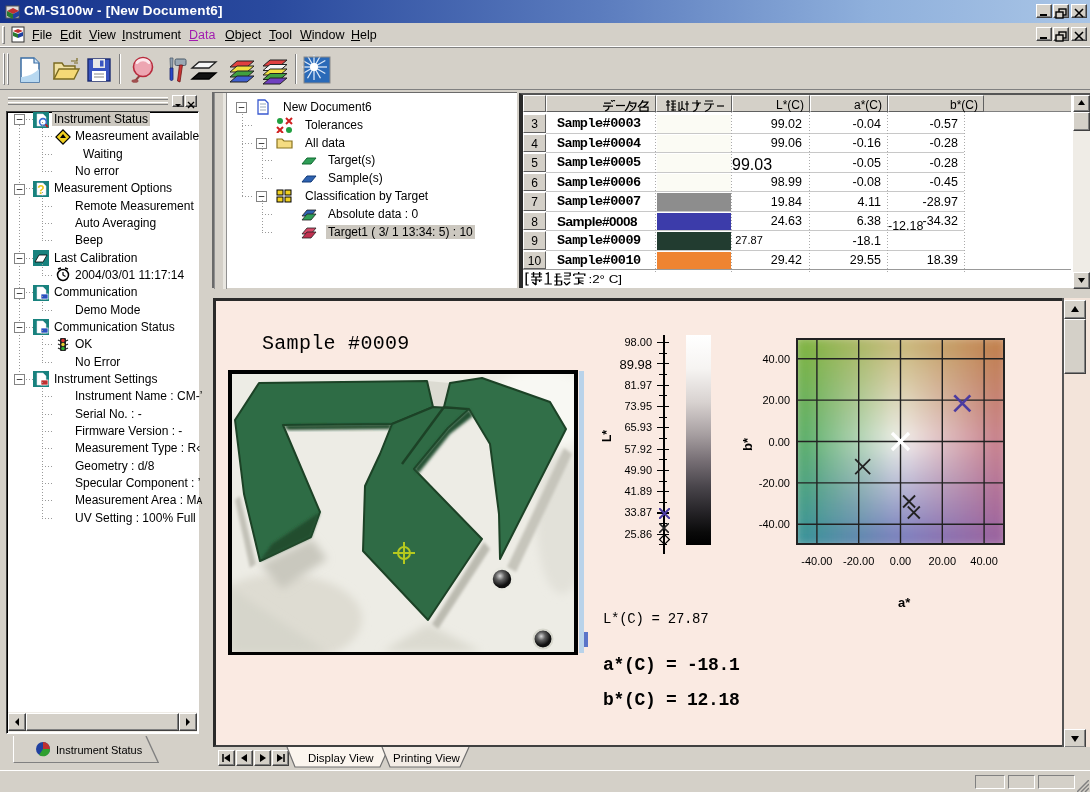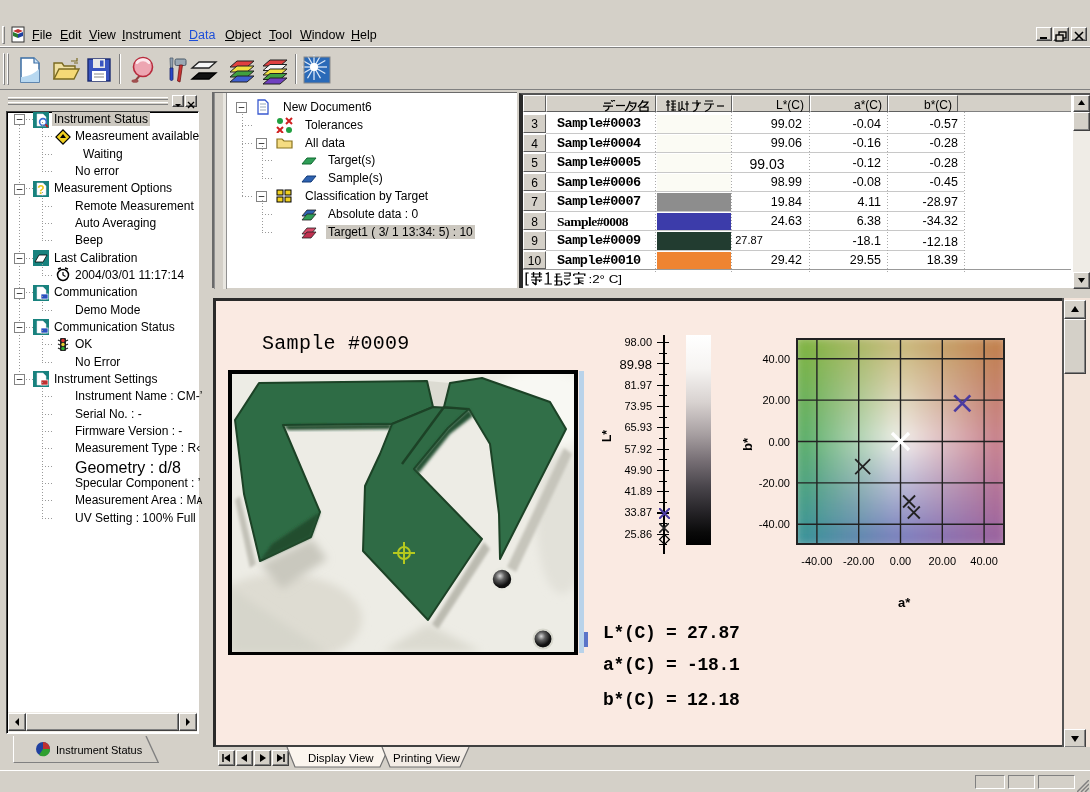--- a/index.html
+++ b/index.html
@@ -2,33 +2,52 @@
 <html><head><meta charset="utf-8"><style>
 *{margin:0;padding:0;box-sizing:border-box}
 body{width:1090px;height:792px;overflow:hidden;font-family:"Liberation Sans",sans-serif}
 #screen{position:relative;width:1090px;height:792px;background:#d4d0c8;overflow:hidden}
 .abs{position:absolute}
 .btn3d{background:#d4d0c8;border-top:1px solid #fff;border-left:1px solid #fff;border-right:1px solid #404040;border-bottom:1px solid #404040;box-shadow:inset -1px -1px 0 #808080}
 .sunk{border-top:1px solid #808080;border-left:1px solid #808080;border-right:1px solid #fff;border-bottom:1px solid #fff}
 </style></head><body>
 <div id="screen">
 
+<div class="abs" style="left:0;top:0;width:1090px;height:23px;background:linear-gradient(90deg,#16338c 0%,#2a4a9e 25%,#5b7cbe 55%,#8fb0dc 80%,#a9c5e6 100%)">
+ <svg class="abs" style="left:5px;top:3px" width="17" height="17">
+        <rect x="1" y="3" width="13" height="12" fill="#ddd" stroke="#555"></rect>
+        <path d="M2,8 L8,5 L14,8 L8,11 Z" fill="#c03030"></path>
+        <path d="M2,8 L8,11 L8,16 L2,13 Z" fill="#2a7a30"></path>
+        <path d="M14,8 L8,11 L8,16 L14,13 Z" fill="#2040a0"></path>
+      </svg>
+ <span class="abs" style="left:24px;top:3px;color:#fff;font-size:13.5px;font-weight:bold;letter-spacing:0.2px">CM-S100w - [New Document6]</span>
+ <div class="abs btn3d" style="left:1036px;top:4px;width:16px;height:14px">
+        <div class="abs" style="left:3px;top:9px;width:7px;height:2px;background:#000"></div>
+      </div>
+ <div class="abs btn3d" style="left:1053px;top:4px;width:16px;height:14px"><svg width="14" height="12">
+          <rect x="5" y="2" width="7" height="6" fill="none" stroke="#000" stroke-width="1.4"></rect>
+          <rect x="2" y="5" width="7" height="6" fill="#d4d0c8" stroke="#000" stroke-width="1.4"></rect>
+        </svg></div>
+ <div class="abs btn3d" style="left:1071px;top:4px;width:16px;height:14px"><svg width="14" height="12">
+          <path d="M3,2 L11,10 M11,2 L3,10" stroke="#000" stroke-width="1.6"></path>
+        </svg></div>
+</div>
 <div class="abs" style="left:0;top:23px;width:1090px;height:24px;background:#d4d0c8;border-bottom:1px solid #fff">
       <div class="abs" style="left:2px;top:3px;width:3px;height:18px;border-left:1px solid #fff;border-top:1px solid #fff;border-right:1px solid #808080;border-bottom:1px solid #808080"></div>
       <svg class="abs" style="left:10px;top:3px" width="17" height="17">
         <rect x="2" y="1" width="12" height="15" fill="#fff" stroke="#333"></rect>
         <path d="M3,5 L8,3 L13,5 L8,7 Z" fill="#c03030"></path>
         <path d="M3,6 L8,8 L8,12 L3,10 Z" fill="#2a7a30"></path>
         <path d="M13,6 L8,8 L8,12 L13,10 Z" fill="#2040a0"></path>
       </svg>
       <span class="abs" style="left:32px;top:5px;font-size:12.5px;color:#000"><u>F</u>ile</span>
       <span class="abs" style="left:60px;top:5px;font-size:12.5px;color:#000"><u>E</u>dit</span>
       <span class="abs" style="left:89px;top:5px;font-size:12.5px;color:#000"><u>V</u>iew</span>
       <span class="abs" style="left:122px;top:5px;font-size:12.5px;color:#000"><u>I</u>nstrument</span>
-      <span class="abs" style="left:189px;top:5px;font-size:12.5px;color:#1d4ed8"><u>D</u>ata</span>
+      <span class="abs" style="left:189px;top:5px;font-size:12.5px;color:#a21caf"><u>D</u>ata</span>
       <span class="abs" style="left:225px;top:5px;font-size:12.5px;color:#000"><u>O</u>bject</span>
       <span class="abs" style="left:269px;top:5px;font-size:12.5px;color:#000"><u>T</u>ool</span>
       <span class="abs" style="left:300px;top:5px;font-size:12.5px;color:#000"><u>W</u>indow</span>
       <span class="abs" style="left:351px;top:5px;font-size:12.5px;color:#000"><u>H</u>elp</span>
       <div class="abs btn3d" style="left:1036px;top:4px;width:16px;height:14px">
         <div class="abs" style="left:3px;top:9px;width:7px;height:2px;background:#000"></div>
       </div>
       <div class="abs btn3d" style="left:1053px;top:4px;width:16px;height:14px"><svg width="14" height="12">
           <rect x="5" y="2" width="7" height="6" fill="none" stroke="#000" stroke-width="1.4"></rect>
           <rect x="2" y="5" width="7" height="6" fill="#d4d0c8" stroke="#000" stroke-width="1.4"></rect>
@@ -233,21 +252,21 @@
       <div class="abs" style="left:42px;top:324px;width:10px;height:1px;background-image:repeating-linear-gradient(90deg,#999 0 1px,transparent 1px 3px)"></div>
       <span class="abs" style="left:75px;top:317px;font-size:12px;white-space:nowrap">Serial No. : -</span>
       <div class="abs" style="left:42px;top:327px;width:1px;height:14px;background-image:repeating-linear-gradient(180deg,#999 0 1px,transparent 1px 3px)"></div>
       <div class="abs" style="left:42px;top:341px;width:10px;height:1px;background-image:repeating-linear-gradient(90deg,#999 0 1px,transparent 1px 3px)"></div>
       <span class="abs" style="left:75px;top:334px;font-size:12px;white-space:nowrap">Firmware Version : -</span>
       <div class="abs" style="left:42px;top:344px;width:1px;height:14px;background-image:repeating-linear-gradient(180deg,#999 0 1px,transparent 1px 3px)"></div>
       <div class="abs" style="left:42px;top:358px;width:10px;height:1px;background-image:repeating-linear-gradient(90deg,#999 0 1px,transparent 1px 3px)"></div>
       <span class="abs" style="left:75px;top:351px;font-size:12px;white-space:nowrap">Measurement Type : R‹</span>
       <div class="abs" style="left:42px;top:362px;width:1px;height:14px;background-image:repeating-linear-gradient(180deg,#999 0 1px,transparent 1px 3px)"></div>
       <div class="abs" style="left:42px;top:376px;width:10px;height:1px;background-image:repeating-linear-gradient(90deg,#999 0 1px,transparent 1px 3px)"></div>
-      <span class="abs" style="left:75px;top:369px;font-size:16px;white-space:nowrap">Geometry : d/8</span>
+      <span class="abs" style="left:75px;top:369px;font-size:12px;white-space:nowrap">Geometry : d/8</span>
       <div class="abs" style="left:42px;top:379px;width:1px;height:14px;background-image:repeating-linear-gradient(180deg,#999 0 1px,transparent 1px 3px)"></div>
       <div class="abs" style="left:42px;top:393px;width:10px;height:1px;background-image:repeating-linear-gradient(90deg,#999 0 1px,transparent 1px 3px)"></div>
       <span class="abs" style="left:75px;top:386px;font-size:12px;white-space:nowrap">Specular Component : ’</span>
       <div class="abs" style="left:42px;top:396px;width:1px;height:14px;background-image:repeating-linear-gradient(180deg,#999 0 1px,transparent 1px 3px)"></div>
       <div class="abs" style="left:42px;top:410px;width:10px;height:1px;background-image:repeating-linear-gradient(90deg,#999 0 1px,transparent 1px 3px)"></div>
       <span class="abs" style="left:75px;top:403px;font-size:12px;white-space:nowrap">Measurement Area : Mᴀ</span>
       <div class="abs" style="left:42px;top:414px;width:1px;height:14px;background-image:repeating-linear-gradient(180deg,#999 0 1px,transparent 1px 3px)"></div>
       <div class="abs" style="left:42px;top:428px;width:10px;height:1px;background-image:repeating-linear-gradient(90deg,#999 0 1px,transparent 1px 3px)"></div>
       <span class="abs" style="left:75px;top:421px;font-size:12px;white-space:nowrap">UV Setting : 100% Full</span>
       <div class="abs" style="left:8px;top:622px;width:189px;height:20px;background:#efece6">
@@ -356,71 +375,71 @@
               <path d="M52,6 L59,6"></path>
             </g>
           </svg></div>
       </div>
       <div class="abs" style="left:209px;top:0;width:78px;height:17px;background:#d4d0c8;border-top:1px solid #fff;border-left:1px solid #fff;border-right:1px solid #606060;border-bottom:1px solid #606060">
         <span class="abs" style="right:5px;top:2px;font-size:12px">L*(C)</span>
       </div>
       <div class="abs" style="left:287px;top:0;width:78px;height:17px;background:#d4d0c8;border-top:1px solid #fff;border-left:1px solid #fff;border-right:1px solid #606060;border-bottom:1px solid #606060">
         <span class="abs" style="right:5px;top:2px;font-size:12px">a*(C)</span>
       </div>
-      <div class="abs" style="left:365px;top:0;width:70px;height:17px;background:#d4d0c8;border-top:1px solid #fff;border-left:1px solid #fff;border-right:1px solid #606060;border-bottom:1px solid #606060">
+      <div class="abs" style="left:365px;top:0;width:96px;height:17px;background:#d4d0c8;border-top:1px solid #fff;border-left:1px solid #fff;border-right:1px solid #606060;border-bottom:1px solid #606060">
         <span class="abs" style="right:5px;top:2px;font-size:12px">b*(C)</span>
       </div>
       <div class="abs" style="left:0;top:19.0px;width:23px;height:18.5px;background:#d4d0c8;border-top:1px solid #fff;border-left:1px solid #fff;border-right:1px solid #606060;border-bottom:1px solid #606060;font-size:12px;text-align:center;line-height:18px">3</div>
       <div class="abs" style="left:34px;top:21.0px;font-family:'Liberation Mono',monospace;font-weight:bold;font-size:13.5px;letter-spacing:-0.5px">Sample#0003</div>
       <div class="abs" style="left:134px;top:20.0px;width:74px;height:17.5px;background:#fbfbf4"></div>
       <div class="abs" style="left:209px;top:21.5px;width:70px;text-align:right;font-size:12.5px">99.02</div>
       <div class="abs" style="left:287px;top:21.5px;width:71px;text-align:right;font-size:12.5px">-0.04</div>
       <div class="abs" style="left:365px;top:21.5px;width:70px;text-align:right;font-size:12.5px">-0.57</div>
       <div class="abs" style="left:23px;top:37.5px;width:418px;height:1px;background:#c8c8c8"></div>
       <div class="abs" style="left:0;top:38.5px;width:23px;height:18.5px;background:#d4d0c8;border-top:1px solid #fff;border-left:1px solid #fff;border-right:1px solid #606060;border-bottom:1px solid #606060;font-size:12px;text-align:center;line-height:18px">4</div>
       <div class="abs" style="left:34px;top:40.5px;font-family:'Liberation Mono',monospace;font-weight:bold;font-size:13.5px;letter-spacing:-0.5px">Sample#0004</div>
       <div class="abs" style="left:134px;top:39.5px;width:74px;height:17.5px;background:#fbfbf4"></div>
       <div class="abs" style="left:209px;top:41.0px;width:70px;text-align:right;font-size:12.5px">99.06</div>
       <div class="abs" style="left:287px;top:41.0px;width:71px;text-align:right;font-size:12.5px">-0.16</div>
       <div class="abs" style="left:365px;top:41.0px;width:70px;text-align:right;font-size:12.5px">-0.28</div>
       <div class="abs" style="left:23px;top:57.0px;width:418px;height:1px;background:#c8c8c8"></div>
       <div class="abs" style="left:0;top:58.0px;width:23px;height:18.5px;background:#d4d0c8;border-top:1px solid #fff;border-left:1px solid #fff;border-right:1px solid #606060;border-bottom:1px solid #606060;font-size:12px;text-align:center;line-height:18px">5</div>
       <div class="abs" style="left:34px;top:60.0px;font-family:'Liberation Mono',monospace;font-weight:bold;font-size:13.5px;letter-spacing:-0.5px">Sample#0005</div>
       <div class="abs" style="left:134px;top:59.0px;width:74px;height:17.5px;background:#fbfbf4"></div>
-      <div class="abs" style="left:209px;top:60.5px;width:70px;text-align:center;font-size:14px">99.03</div>
-      <div class="abs" style="left:287px;top:60.5px;width:71px;text-align:right;font-size:12.5px">-0.12</div>
+      <div class="abs" style="left:209px;top:60.5px;width:70px;text-align:left;font-size:16px">99.03</div>
+      <div class="abs" style="left:287px;top:60.5px;width:71px;text-align:right;font-size:12.5px">-0.05</div>
       <div class="abs" style="left:365px;top:60.5px;width:70px;text-align:right;font-size:12.5px">-0.28</div>
       <div class="abs" style="left:23px;top:76.5px;width:418px;height:1px;background:#c8c8c8"></div>
       <div class="abs" style="left:0;top:77.5px;width:23px;height:18.5px;background:#d4d0c8;border-top:1px solid #fff;border-left:1px solid #fff;border-right:1px solid #606060;border-bottom:1px solid #606060;font-size:12px;text-align:center;line-height:18px">6</div>
       <div class="abs" style="left:34px;top:79.5px;font-family:'Liberation Mono',monospace;font-weight:bold;font-size:13.5px;letter-spacing:-0.5px">Sample#0006</div>
       <div class="abs" style="left:134px;top:78.5px;width:74px;height:17.5px;background:#fbfbf4"></div>
       <div class="abs" style="left:209px;top:80.0px;width:70px;text-align:right;font-size:12.5px">98.99</div>
       <div class="abs" style="left:287px;top:80.0px;width:71px;text-align:right;font-size:12.5px">-0.08</div>
       <div class="abs" style="left:365px;top:80.0px;width:70px;text-align:right;font-size:12.5px">-0.45</div>
       <div class="abs" style="left:23px;top:96.0px;width:418px;height:1px;background:#c8c8c8"></div>
       <div class="abs" style="left:0;top:97.0px;width:23px;height:18.5px;background:#d4d0c8;border-top:1px solid #fff;border-left:1px solid #fff;border-right:1px solid #606060;border-bottom:1px solid #606060;font-size:12px;text-align:center;line-height:18px">7</div>
       <div class="abs" style="left:34px;top:99.0px;font-family:'Liberation Mono',monospace;font-weight:bold;font-size:13.5px;letter-spacing:-0.5px">Sample#0007</div>
       <div class="abs" style="left:134px;top:98.0px;width:74px;height:17.5px;background:#8d8d8d"></div>
       <div class="abs" style="left:209px;top:99.5px;width:70px;text-align:right;font-size:12.5px">19.84</div>
       <div class="abs" style="left:287px;top:99.5px;width:71px;text-align:right;font-size:12.5px">4.11</div>
       <div class="abs" style="left:365px;top:99.5px;width:70px;text-align:right;font-size:12.5px">-28.97</div>
       <div class="abs" style="left:23px;top:115.5px;width:418px;height:1px;background:#c8c8c8"></div>
       <div class="abs" style="left:0;top:116.5px;width:23px;height:18.5px;background:#d4d0c8;border-top:1px solid #fff;border-left:1px solid #fff;border-right:1px solid #606060;border-bottom:1px solid #606060;font-size:12px;text-align:center;line-height:18px">8</div>
-      <div class="abs" style="left:34px;top:118.5px;font-family:Liberation Serif, serif;font-weight:bold;font-size:13.5px;letter-spacing:-0.5px">Sample#0008</div>
+      <div class="abs" style="left:34px;top:118.5px;font-family:Liberation Sans, sans-serif;font-weight:bold;font-size:13.5px;letter-spacing:-0.5px">Sample#0008</div>
       <div class="abs" style="left:134px;top:117.5px;width:74px;height:17.5px;background:#3c3caa"></div>
       <div class="abs" style="left:209px;top:119.0px;width:70px;text-align:right;font-size:12.5px">24.63</div>
       <div class="abs" style="left:287px;top:119.0px;width:71px;text-align:right;font-size:12.5px">6.38</div>
       <div class="abs" style="left:365px;top:119.0px;width:70px;text-align:right;font-size:12.5px">-34.32</div>
       <div class="abs" style="left:23px;top:135.0px;width:418px;height:1px;background:#c8c8c8"></div>
       <div class="abs" style="left:0;top:136.0px;width:23px;height:18.5px;background:#d4d0c8;border-top:1px solid #fff;border-left:1px solid #fff;border-right:1px solid #606060;border-bottom:1px solid #606060;font-size:12px;text-align:center;line-height:18px">9</div>
       <div class="abs" style="left:34px;top:138.0px;font-family:'Liberation Mono',monospace;font-weight:bold;font-size:13.5px;letter-spacing:-0.5px">Sample#0009</div>
       <div class="abs" style="left:134px;top:137.0px;width:74px;height:17.5px;background:#223c30"></div>
       <div class="abs" style="left:191px;top:138.5px;width:70px;text-align:center;font-size:11px">27.87</div>
       <div class="abs" style="left:287px;top:138.5px;width:71px;text-align:right;font-size:12.5px">-18.1</div>
-      <div class="abs" style="left:365px;top:140px;width:70px;text-align:right;font-size:12.5px">-12.18</div>
+      <div class="abs" style="left:365px;top:124px;width:70px;text-align:left;font-size:12.5px">-12.18</div>
       <div class="abs" style="left:23px;top:154.5px;width:418px;height:1px;background:#c8c8c8"></div>
       <div class="abs" style="left:0;top:155.5px;width:23px;height:18.5px;background:#d4d0c8;border-top:1px solid #fff;border-left:1px solid #fff;border-right:1px solid #606060;border-bottom:1px solid #606060;font-size:12px;text-align:center;line-height:18px">10</div>
       <div class="abs" style="left:34px;top:157.5px;font-family:'Liberation Mono',monospace;font-weight:bold;font-size:13.5px;letter-spacing:-0.5px">Sample#0010</div>
       <div class="abs" style="left:134px;top:156.5px;width:74px;height:17.5px;background:#ef8432"></div>
       <div class="abs" style="left:209px;top:158.0px;width:70px;text-align:right;font-size:12.5px">29.42</div>
       <div class="abs" style="left:287px;top:158.0px;width:71px;text-align:right;font-size:12.5px">29.55</div>
       <div class="abs" style="left:365px;top:158.0px;width:70px;text-align:right;font-size:12.5px">18.39</div>
       <div class="abs" style="left:23px;top:174.0px;width:418px;height:1px;background:#c8c8c8"></div>
       <div class="abs" style="left:132px;top:17px;width:1px;height:160px;background-image:repeating-linear-gradient(180deg,#aaa 0 1px,transparent 1px 3px)"></div>
       <div class="abs" style="left:208px;top:17px;width:1px;height:160px;background-image:repeating-linear-gradient(180deg,#aaa 0 1px,transparent 1px 3px)"></div>
@@ -776,21 +795,21 @@
       <span class="abs" style="left:704.3px;top:254px;width:44px;text-align:center;font-size:11px">20.00</span>
       <span class="abs" style="left:746.1px;top:254px;width:44px;text-align:center;font-size:11px">40.00</span>
       <span class="abs" style="left:530px;top:51.7px;width:44px;text-align:right;font-size:11px">40.00</span>
       <span class="abs" style="left:530px;top:93.1px;width:44px;text-align:right;font-size:11px">20.00</span>
       <span class="abs" style="left:530px;top:134.5px;width:44px;text-align:right;font-size:11px">0.00</span>
       <span class="abs" style="left:530px;top:175.9px;width:44px;text-align:right;font-size:11px">-20.00</span>
       <span class="abs" style="left:530px;top:217.3px;width:44px;text-align:right;font-size:11px">-40.00</span>
       <span class="abs" style="left:682px;top:294px;font-size:13px;font-weight:bold">a*</span>
       <span class="abs" style="left:525px;top:136px;font-size:13px;font-weight:bold;transform:rotate(-90deg)">b*</span>
       <div class="abs" style="left:368px;top:331px;width:4px;height:15px;background:#5b74c8"></div>
-      <span class="abs" style="left:387px;top:322px;font-family:'Liberation Mono',monospace;font-weight:bold;font-size:18px;letter-spacing:-0.3px">L*(C) = 27.87</span>
+      <span class="abs" style="left:387px;top:310px;font-family:'Liberation Mono',monospace;font-weight:normal;font-size:14px;letter-spacing:-0.3px">L*(C) = 27.87</span>
       <span class="abs" style="left:387px;top:354px;font-family:'Liberation Mono',monospace;font-weight:bold;font-size:18px;letter-spacing:-0.3px">a*(C) = -18.1</span>
       <span class="abs" style="left:387px;top:389px;font-family:'Liberation Mono',monospace;font-weight:bold;font-size:18px;letter-spacing:-0.3px">b*(C) = 12.18</span>
     </div>
 <div class="abs" style="left:1062px;top:298px;width:28px;height:452px;background:#f3e4da;border-left:2px solid #555">
       <div class="abs btn3d" style="left:0;top:2px;width:22px;height:19px"><svg width="20" height="17">
           <path d="M10,5 L14,11 L6,11 Z" fill="#000"></path>
         </svg></div>
       <div class="abs btn3d" style="left:0;top:21px;width:22px;height:55px"></div>
       <div class="abs btn3d" style="left:0;top:431px;width:22px;height:19px"><svg width="20" height="17">
           <path d="M10,12 L14,6 L6,6 Z" fill="#000"></path>

